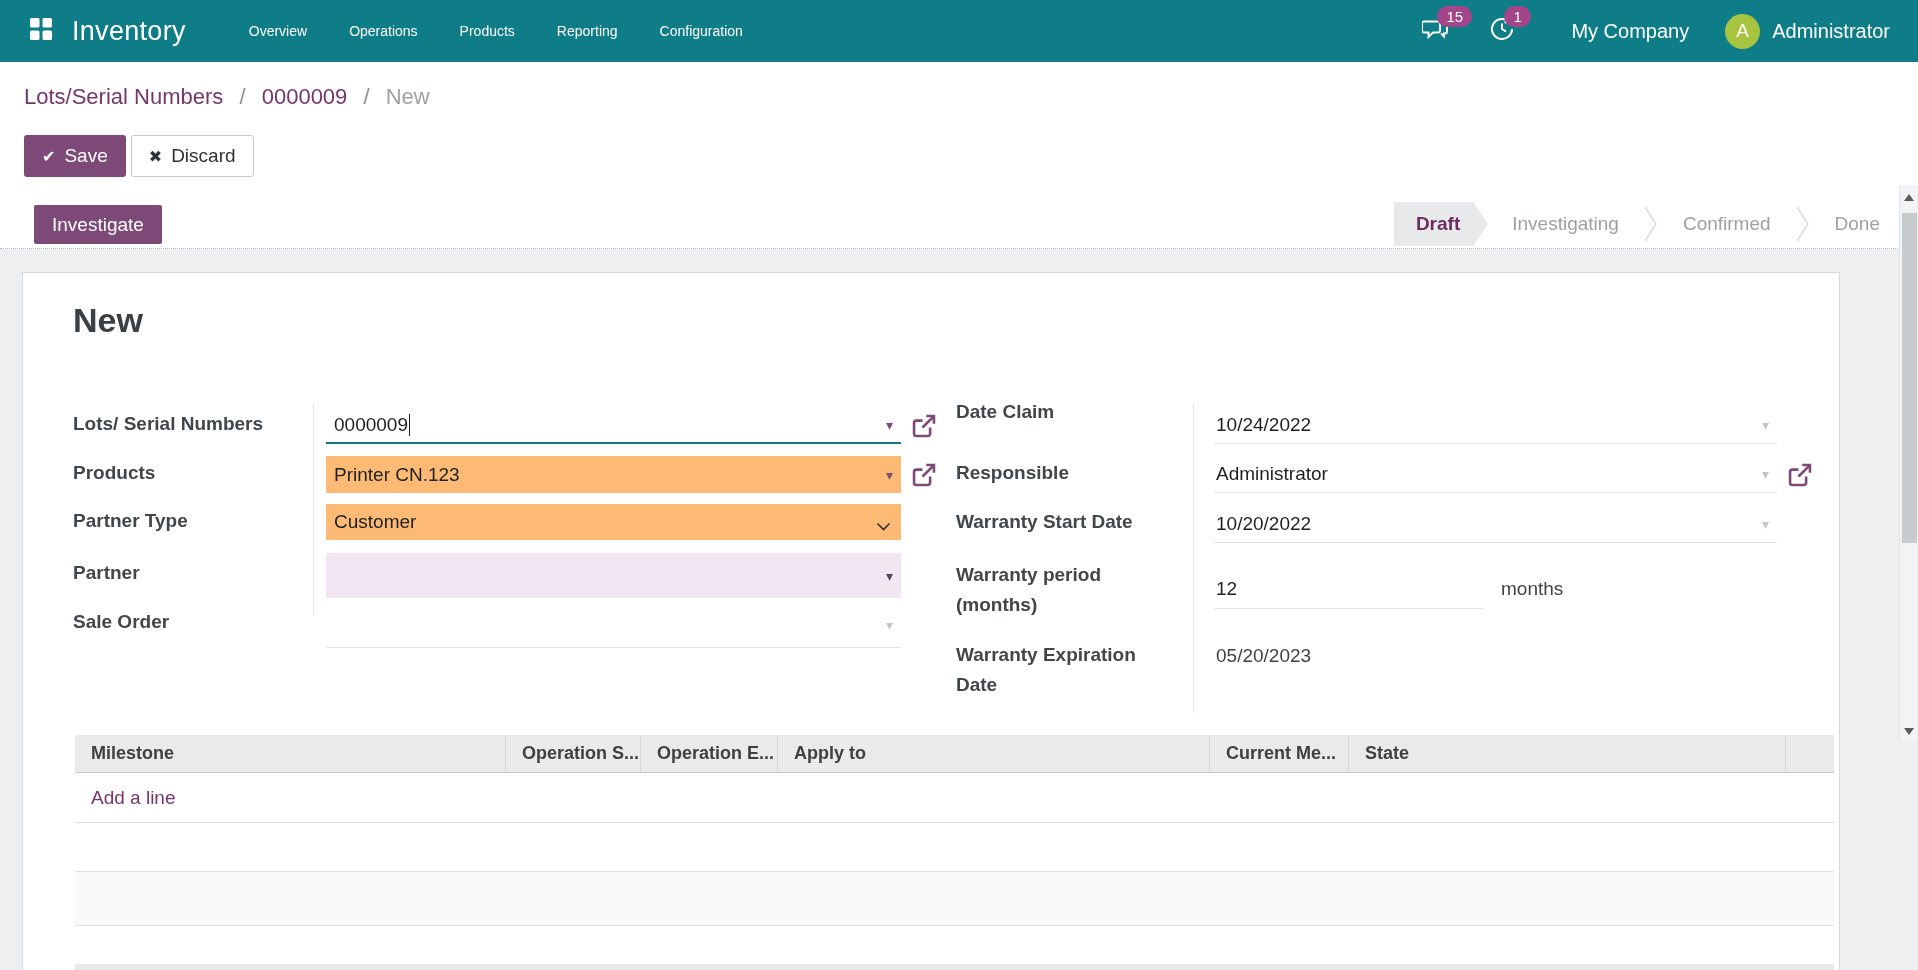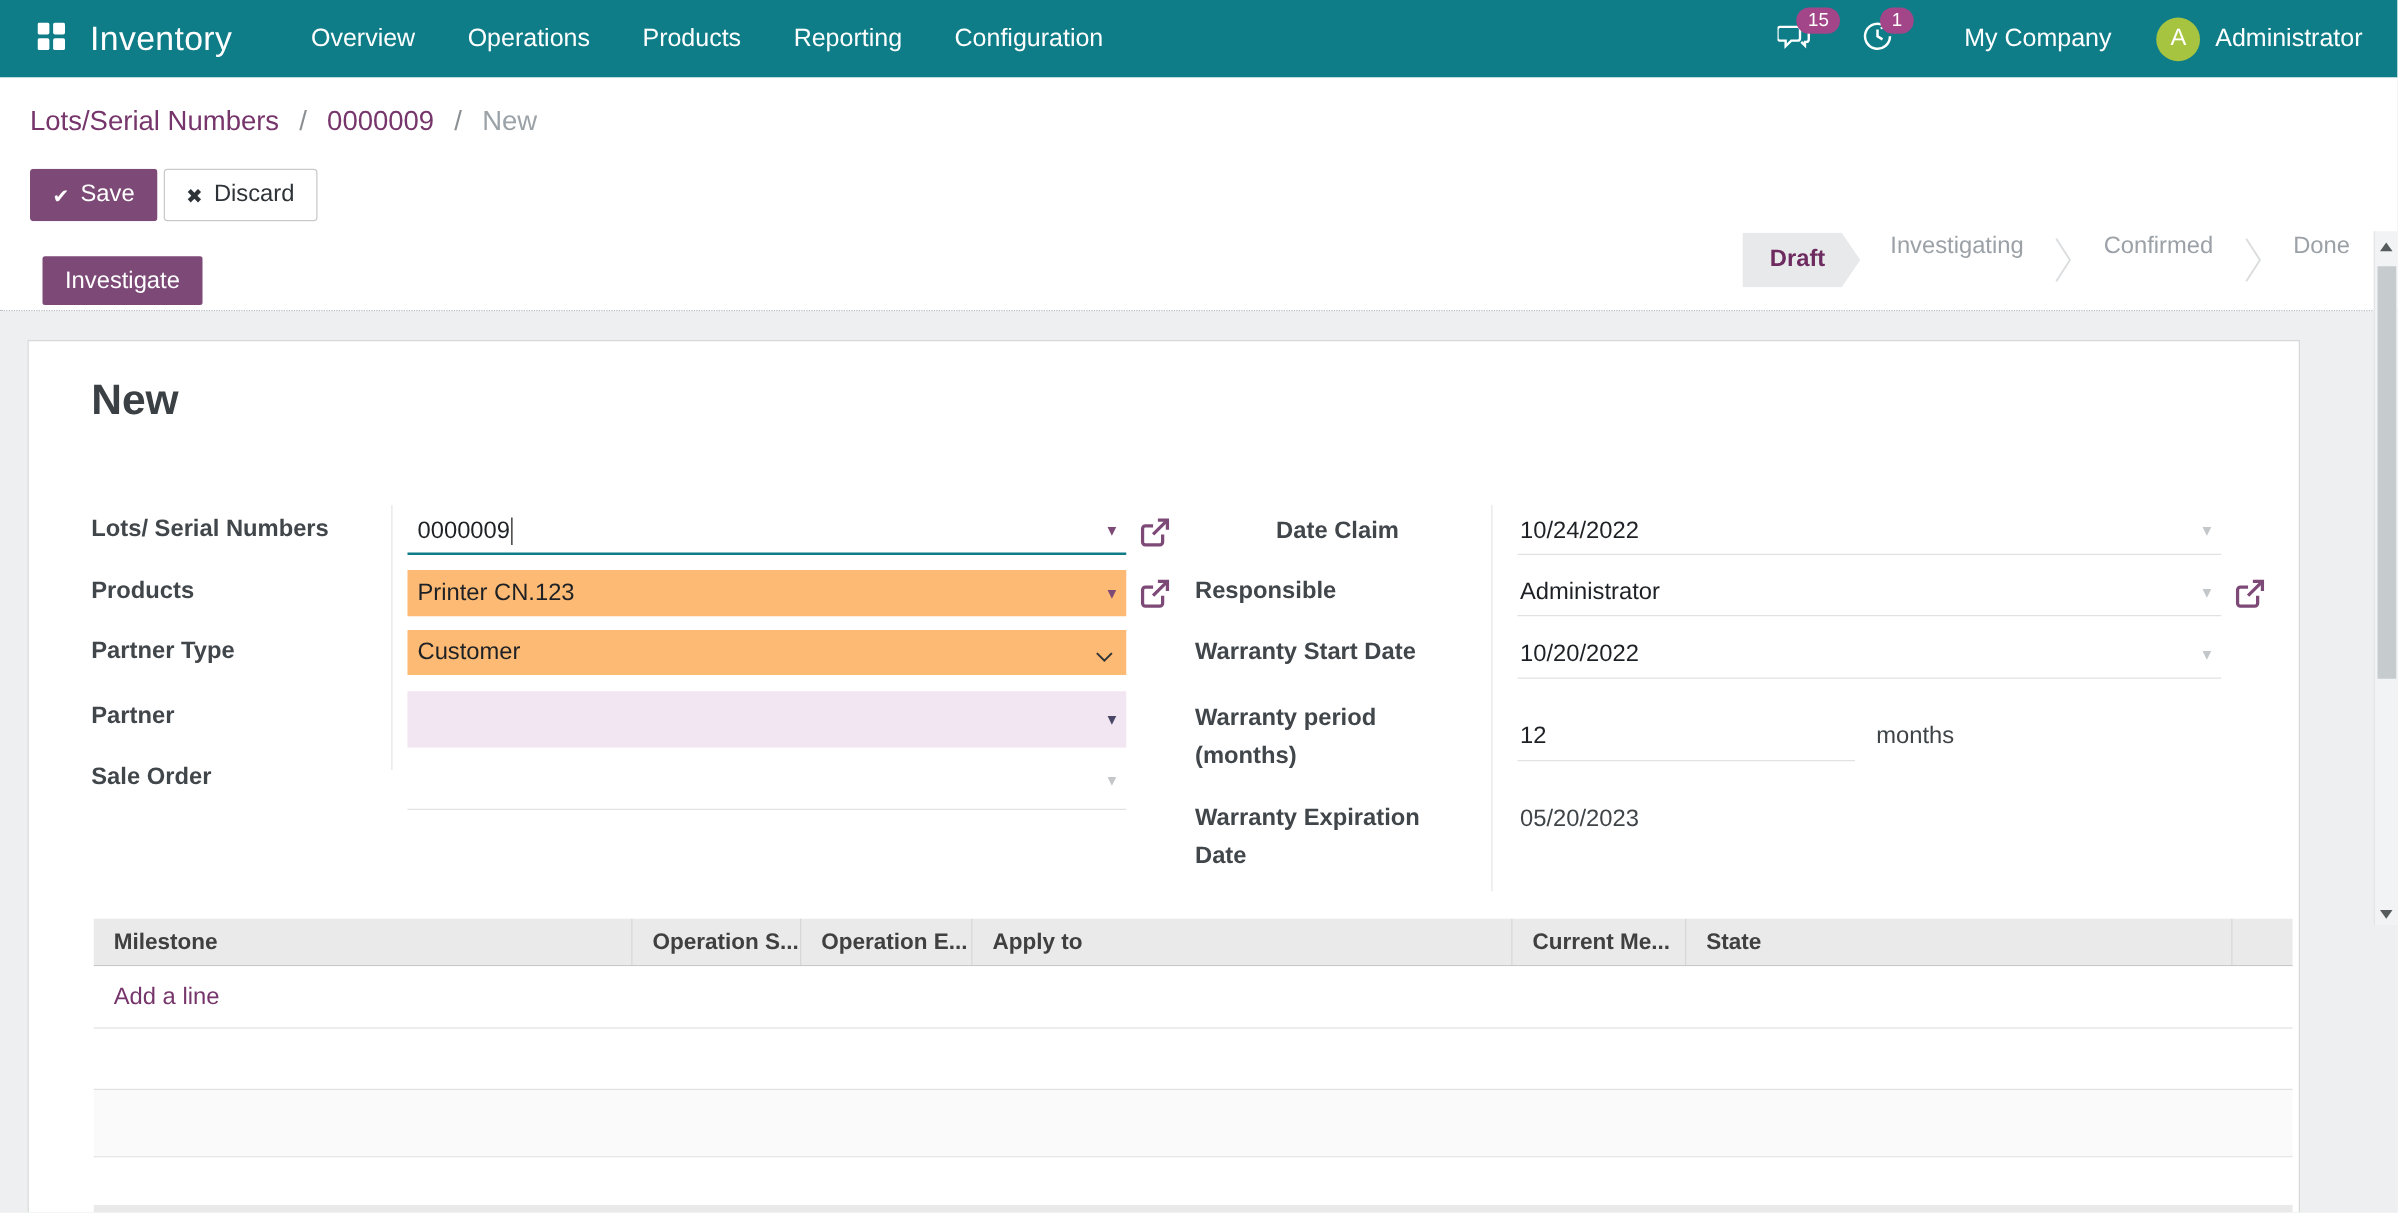--- a/index.html
+++ b/index.html
@@ -6,21 +6,21 @@
   html,body { width:1918px; height:970px; overflow:hidden;
     font-family:"Liberation Sans","DejaVu Sans",sans-serif; background:#edeff0; }
   .screen { position:relative; width:1918px; height:740px; }
 
   
   .topbar { position:absolute; top:0; left:0; width:1918px; height:62px;
     background:#0E7D88; color:#fff; display:flex; align-items:center; padding:0 28px 0 30px; }
   .apps-btn { display:flex; align-items:center; cursor:pointer; }
   .app-name { font-size:27px; font-weight:500; margin-left:20px; letter-spacing:0.3px; }
   .menus { display:flex; margin-left:42px; }
-  .menu-item { font-size:20px; padding:20px 21px; cursor:pointer; white-space:nowrap; }
+  .menu-item { font-size:14px; padding:20px 21px; cursor:pointer; white-space:nowrap; }
   .topbar-right { margin-left:auto; display:flex; align-items:center; }
   .notif { position:relative; margin-right:40px; cursor:pointer; display:flex; }
   .badge { position:absolute; top:-10px; left:15px; background:#A24689; color:#fff;
     border-radius:11px; padding:2px 9px; font-size:15px; line-height:17px; }
   .company { font-size:20px; margin:0 36px 0 16px; cursor:pointer; }
   .userwrap { display:flex; align-items:center; cursor:pointer; }
   .avatar { width:35px; height:35px; border-radius:50%; background:#A6C43F; color:#fff;
     display:flex; align-items:center; justify-content:center; font-size:19px; margin-right:12px; }
   .username { font-size:20px; }
 
@@ -33,21 +33,21 @@
   .bc-current { color:#9CA3A8; }
   .btn-row { position:absolute; top:73px; left:24px; display:flex; gap:5px; }
   .btn { height:42px; font-size:19px; display:inline-flex; align-items:center;
     padding:0 17px; border-radius:3px; cursor:pointer; border:1px solid transparent; }
   .btn-primary { background:#7D4A77; color:#fff; }
   .btn-secondary { background:#fff; border-color:#c9c9c9; color:#2e3338; }
   .btn-ico { margin-right:9px; font-size:16px; font-family:"DejaVu Sans",sans-serif; }
   .investigate { position:absolute; top:143px; left:34px; height:39px; background:#7D4A77;
     color:#fff; font-size:19px; display:inline-flex; align-items:center; padding:0 18px;
     border-radius:2px; cursor:pointer; }
-  .steps { position:absolute; top:124px; right:38px; height:44px; display:flex; align-items:flex-start; }
+  .steps { position:absolute; top:140px; right:38px; height:44px; display:flex; align-items:center; }
   .step-active { background:#e8e9ea; height:44px; display:flex; align-items:center;
     padding:0 28px 0 22px; clip-path:polygon(0 0,calc(100% - 15px) 0,100% 50%,calc(100% - 15px) 100%,0 100%);
     color:#6E2B60; font-weight:bold; font-size:19px; cursor:pointer; }
   .step { color:#9BA1A6; font-size:19px; padding:0 24px; cursor:pointer; white-space:nowrap; }
   .step-chev { display:flex; align-items:center; }
 
   
   .main { position:absolute; top:250px; left:0; width:1918px; height:720px;
     background:#edeff0; overflow:hidden; }
   .sheet { position:absolute; left:22px; top:22px; width:1818px; height:720px;
@@ -236,21 +236,21 @@
       <div class="field field-l bg-pink2" style="top:280px; height:45px;">
         <span></span>
         <span class="caret caret-dark">▾</span>
       </div>
 
       <div class="field field-l under-gray" style="top:330px; height:45px;">
         <span></span>
         <span class="caret caret-gray">▾</span>
       </div>
 
-      <span class="lbl lbl-r" style="top:137px;text-align:center;">Date Claim</span>
+      <span class="lbl lbl-r" style="top:124px;">Date Claim</span>
       <span class="lbl lbl-r" style="top:185px;">Responsible</span>
       <span class="lbl lbl-r" style="top:234px;">Warranty Start Date</span>
       <span class="lbl lbl-r" style="top:287px; width:205px;">Warranty period (months)</span>
       <span class="lbl lbl-r" style="top:367px; width:205px;">Warranty Expiration Date</span>
       <div class="vdiv" style="left:1170px; top:131px; height:309px;"></div>
 
       <div class="field field-r under-gray" style="top:134px; height:37px;">
         <span>10/24/2022</span>
         <span class="caret caret-gray">▾</span>
       </div>

